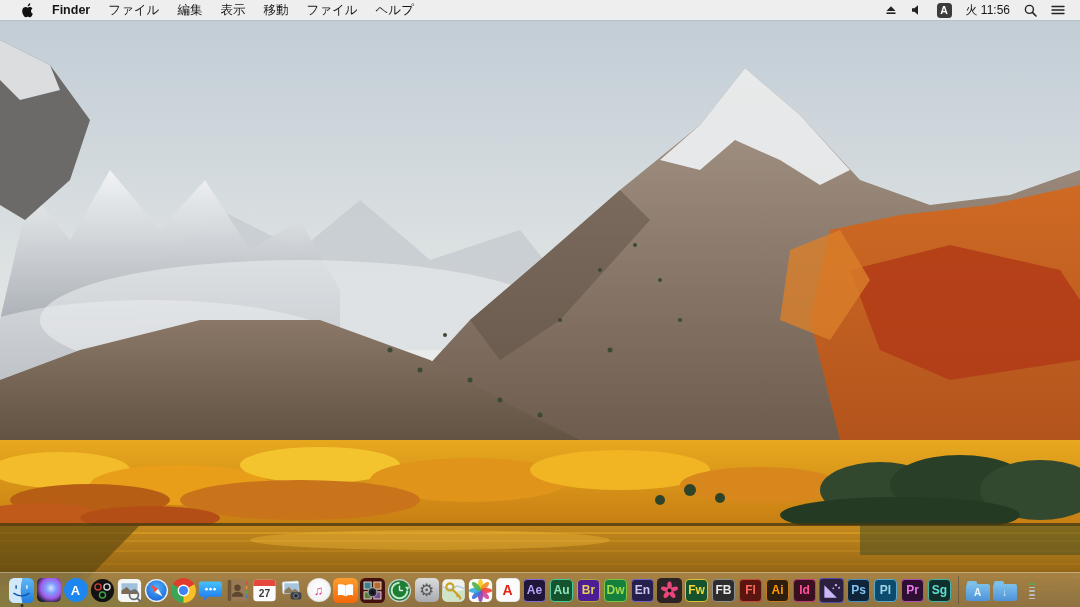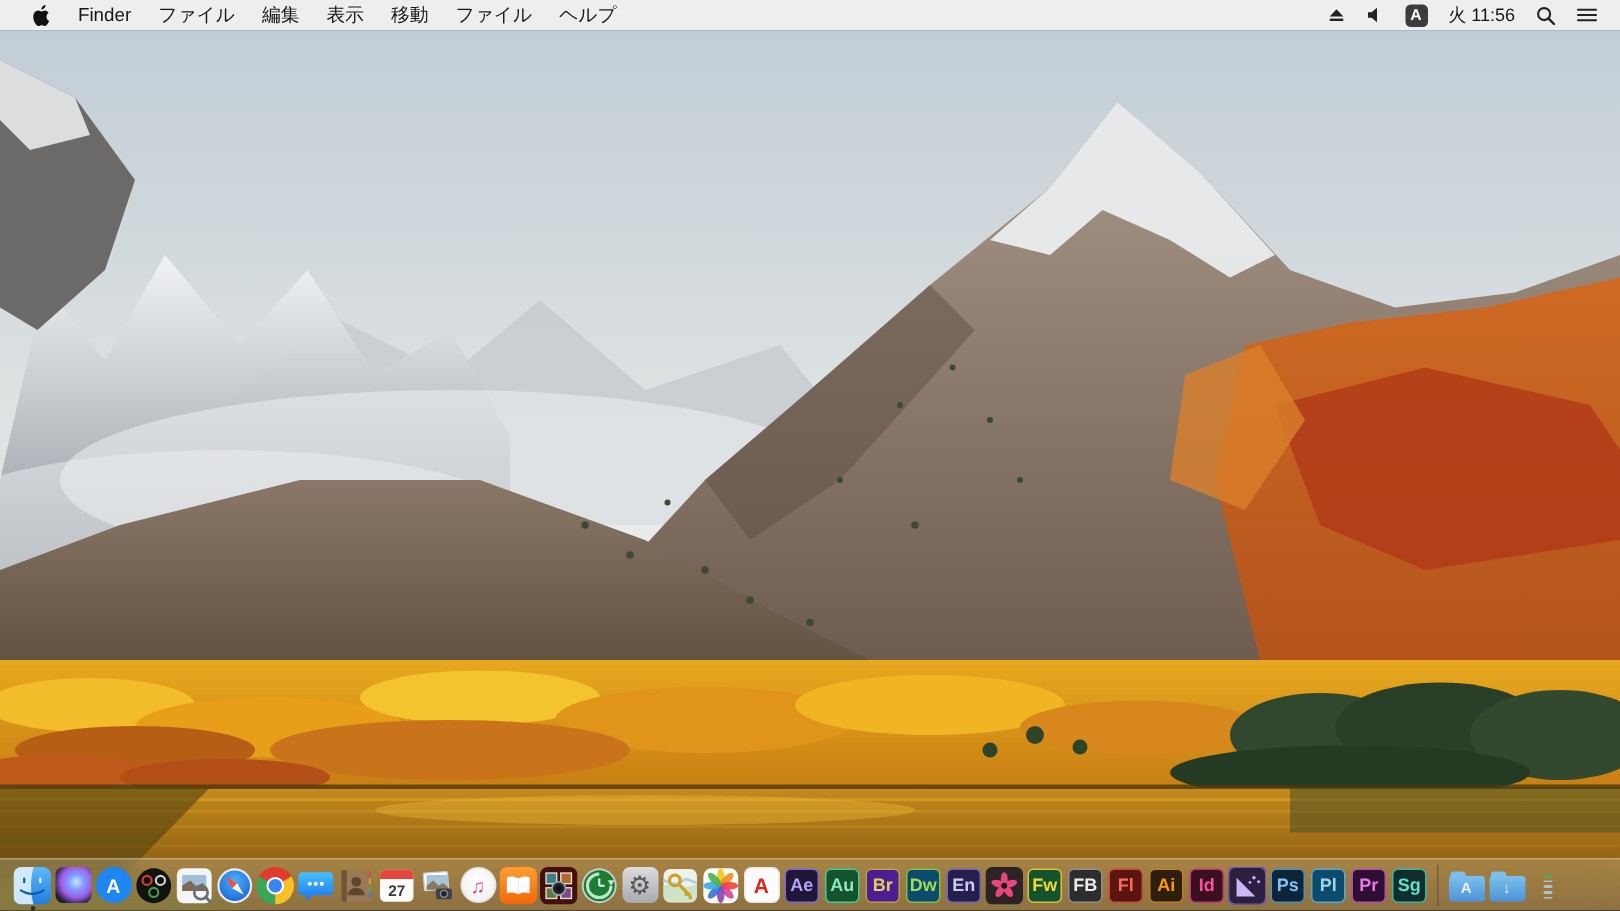--- a/index.html
+++ b/index.html
@@ -7,21 +7,21 @@
        font-family:"Liberation Sans","DejaVu Sans",sans-serif;background:#000;}
   .stage{position:absolute;inset:0;width:1080px;height:607px;overflow:hidden;}
 
   
   .menubar{position:absolute;top:0;left:0;right:0;height:20px;z-index:30;
     background:rgba(248,248,248,.96);display:flex;align-items:center;
     font-size:12.5px;color:#161616;box-shadow:0 0 1px rgba(0,0,0,.35);}
   .mb-left{display:flex;align-items:center;gap:0;padding-left:10px;}
   .apple{display:flex;align-items:center;padding:0 10px;}
   .menu-item{padding:0 9px;line-height:20px;white-space:nowrap;cursor:default;}
-  .menu-item.bold{font-weight:normal;}
+  .menu-item.bold{font-weight:bold;}
   .mb-right{margin-left:auto;display:flex;align-items:center;gap:0;padding-right:8px;}
   .status-item{padding:0 7px;display:flex;align-items:center;line-height:20px;}
   .ime-badge{width:15px;height:15px;background:#3c3c3e;border-radius:3.5px;color:#fff;
     font-size:10.5px;font-weight:bold;display:flex;align-items:center;justify-content:center;}
   .clock{font-size:12px;padding:0 7px;white-space:nowrap;}
 
   
   .wallpaper{position:absolute;top:20px;left:0;width:1080px;height:587px;}
 
   
@@ -441,21 +441,21 @@
           <span class="adobe" style="background:#14532d;color:#8ee6c0;border:1.5px solid #49c99a">Au</span>
         </span>
       </div>
       <div class="dock-item">
         <span>
           <span class="adobe" style="background:#4c1d95;color:#e3cf5a;border:1.5px solid #b7a33c">Br</span>
         </span>
       </div>
       <div class="dock-item">
         <span>
-          <span class="adobe" style="background:#0c4a6e;color:#9fdc4e;border:1.5px solid #7cc441">Dw</span>
+          <span class="adobe" style="background:#15803d;color:#9fdc4e;border:1.5px solid #7cc441">Dw</span>
         </span>
       </div>
       <div class="dock-item">
         <span>
           <span class="adobe" style="background:#241f4d;color:#cfc9f2;border:1.5px solid #6f66c4">En</span>
         </span>
       </div>
       <div class="dock-item">
         <span>
           <svg class="ic" viewBox="0 0 28 28">

